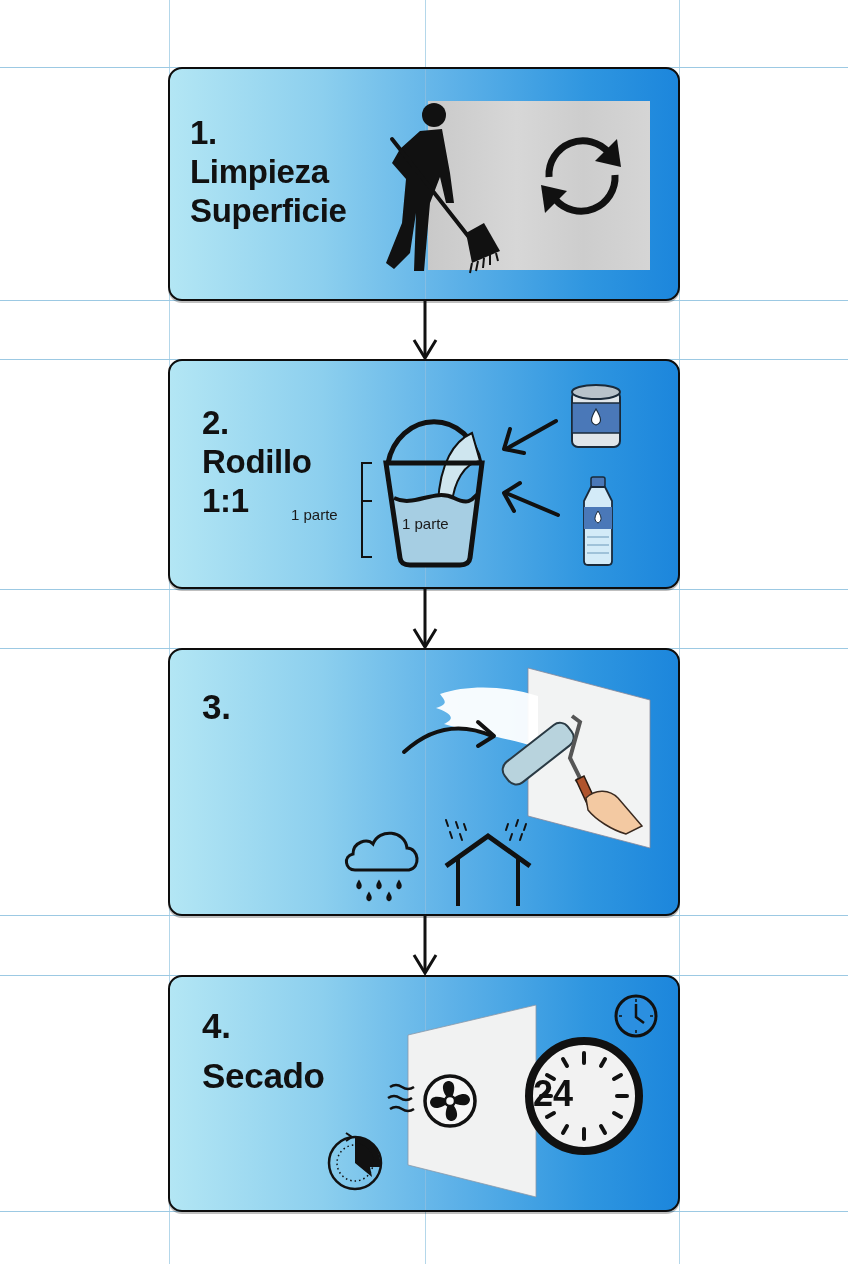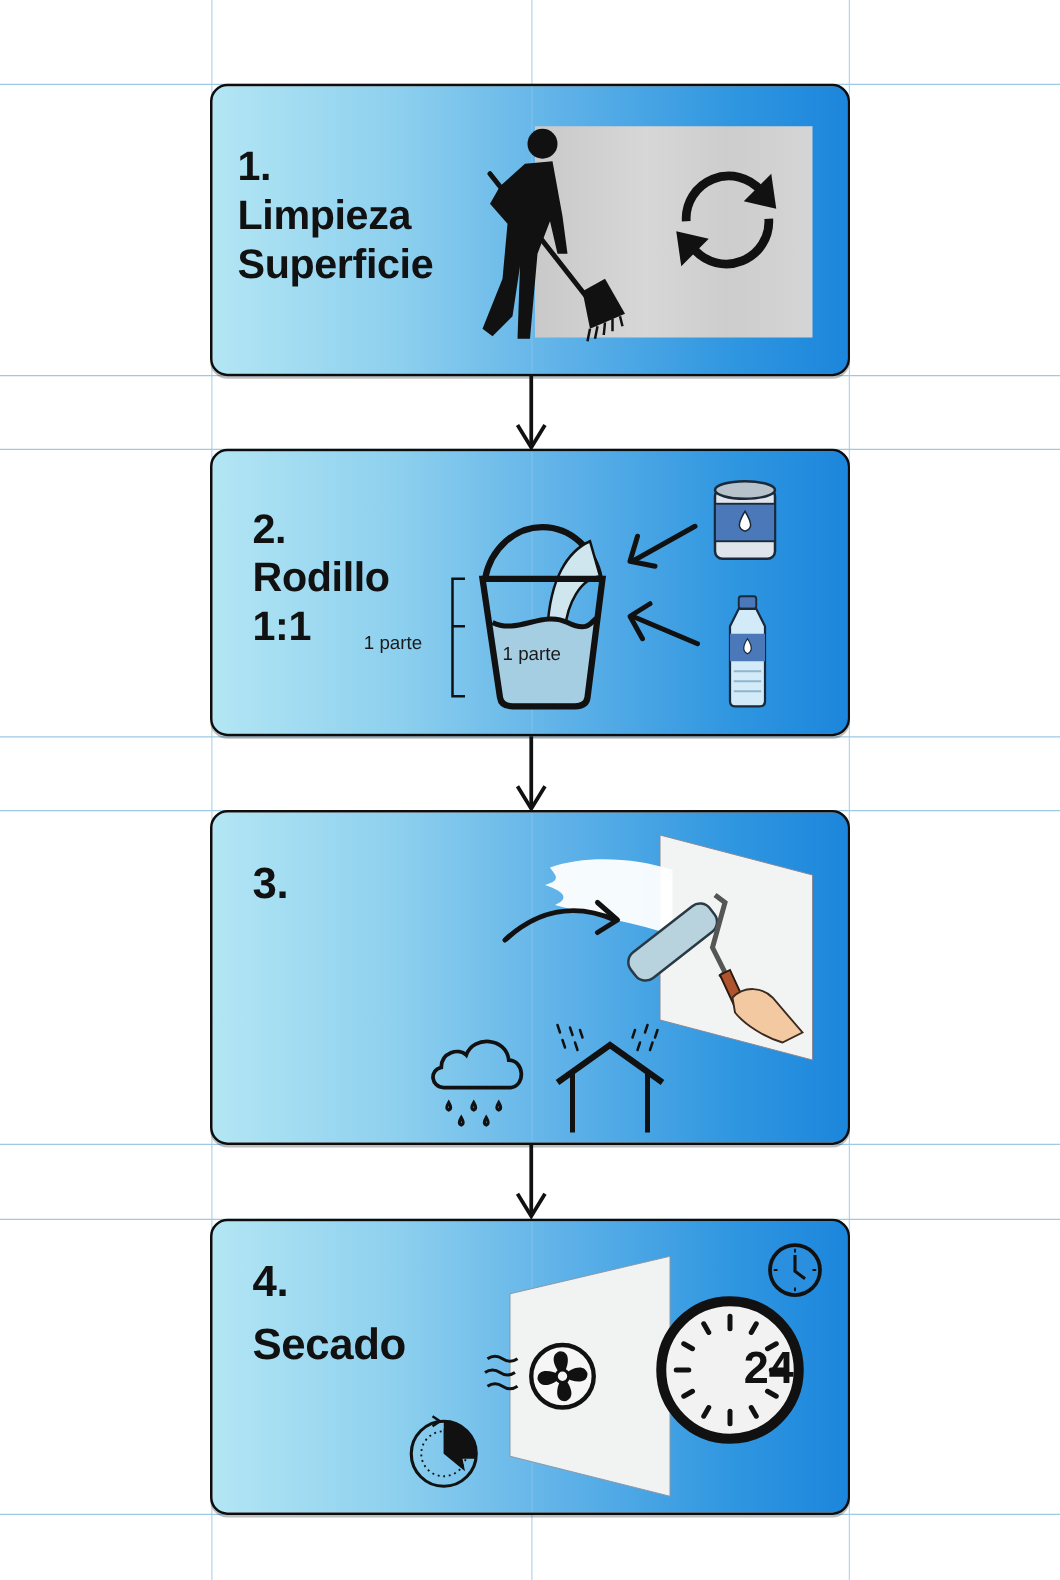--- a/index.html
+++ b/index.html
@@ -236,21 +236,21 @@
         <line x1="80" y1="22" x2="76" y2="29"></line>
           <line x1="96" y1="38" x2="89" y2="42"></line>
         <line x1="96" y1="80" x2="89" y2="76"></line>
           <line x1="80" y1="96" x2="76" y2="89"></line>
         <line x1="38" y1="96" x2="42" y2="89"></line>
           <line x1="22" y1="80" x2="29" y2="76"></line>
         <line x1="22" y1="38" x2="29" y2="42"></line>
           <line x1="38" y1="22" x2="42" y2="29"></line>
       </g>
     </svg>
-    <div style="position:absolute;left:0;right:0;top:28px;text-align:right;font-weight:bold;font-size:36px;color:#111;">24</div>
+    <div style="position:absolute;left:0;right:0;top:28px;text-align:left;font-weight:bold;font-size:36px;color:#111;">24</div>
   </div>
 
   <svg style="left:443px;top:16px" width="46" height="46" viewBox="0 0 46 46">
     <circle cx="23" cy="23" r="20" fill="#2b8fe0" stroke="#111" stroke-width="3"></circle>
     <g stroke="#111" stroke-width="1.5">
       <line x1="23" y1="6" x2="23" y2="9"></line>
         <line x1="23" y1="37" x2="23" y2="40"></line>
       <line x1="6" y1="23" x2="9" y2="23"></line>
         <line x1="37" y1="23" x2="40" y2="23"></line>
     </g>

